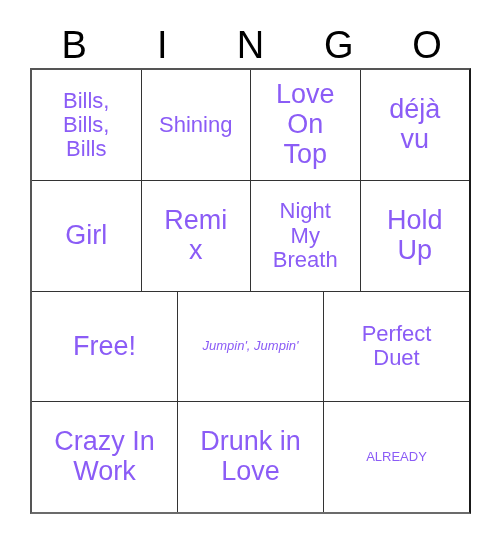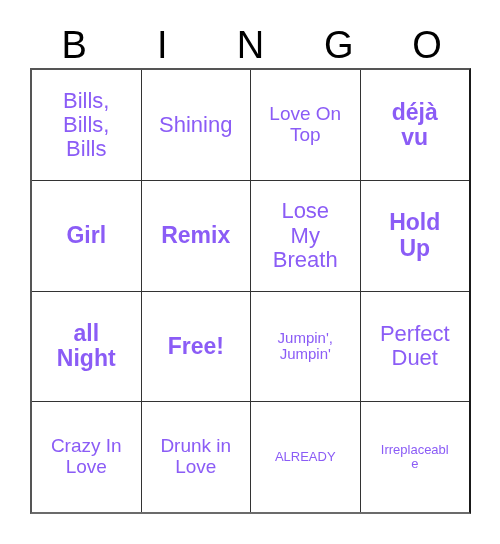--- a/index.html
+++ b/index.html
@@ -71,24 +71,24 @@
     padding: 2px 17px;
     box-sizing: border-box;
     color: #8b5cf6;
     line-height: 1.1;
     overflow: hidden;
     word-break: break-word;
   }
   .cell + .cell {
     border-left: 1.5px solid #333333;
   }
-  .fs-xl { font-size: 23px; font-weight: bold; }
-  .fs-lg { font-size: 19px; }
+  .fs-xl { font-size: 27px; }
+  .fs-lg { font-size: 27px; }
   .fs-md { font-size: 22px; }
-  .fs-sm { font-size: 15px; }
+  .fs-sm { font-size: 13px; font-style: italic; }
   .fs-xs { font-size: 13px; }
 </style>
 </head>
 <body>
 
 <div class="card">
 
   <div class="header-row">
     <div class="header-cell">B</div>
     <div class="header-cell">I</div>
@@ -102,33 +102,31 @@
     <div class="grid-row">
       <div class="cell fs-md">Bills, Bills, Bills</div>
       <div class="cell fs-md">Shining</div>
       <div class="cell fs-lg">Love On Top</div>
       <div class="cell fs-xl">déjà vu</div>
     </div>
 
     <div class="grid-row">
       <div class="cell fs-xl">Girl</div>
       <div class="cell fs-xl">Remix</div>
-      <div class="cell fs-md">Lose My Breath</div>
+      <div class="cell fs-md">Night My Breath</div>
       <div class="cell fs-xl">Hold Up</div>
     </div>
 
     <div class="grid-row">
-      <div class="cell fs-xl">all Night</div>
       <div class="cell fs-xl">Free!</div>
       <div class="cell fs-sm">Jumpin', Jumpin'</div>
       <div class="cell fs-md">Perfect Duet</div>
     </div>
 
     <div class="grid-row">
-      <div class="cell fs-lg">Crazy In Love</div>
+      <div class="cell fs-lg">Crazy In Work</div>
       <div class="cell fs-lg">Drunk in Love</div>
       <div class="cell fs-xs">ALREADY</div>
-      <div class="cell fs-xs">Irreplaceable</div>
     </div>
 
 
   </div>
 </div>
 
 </body></html>

